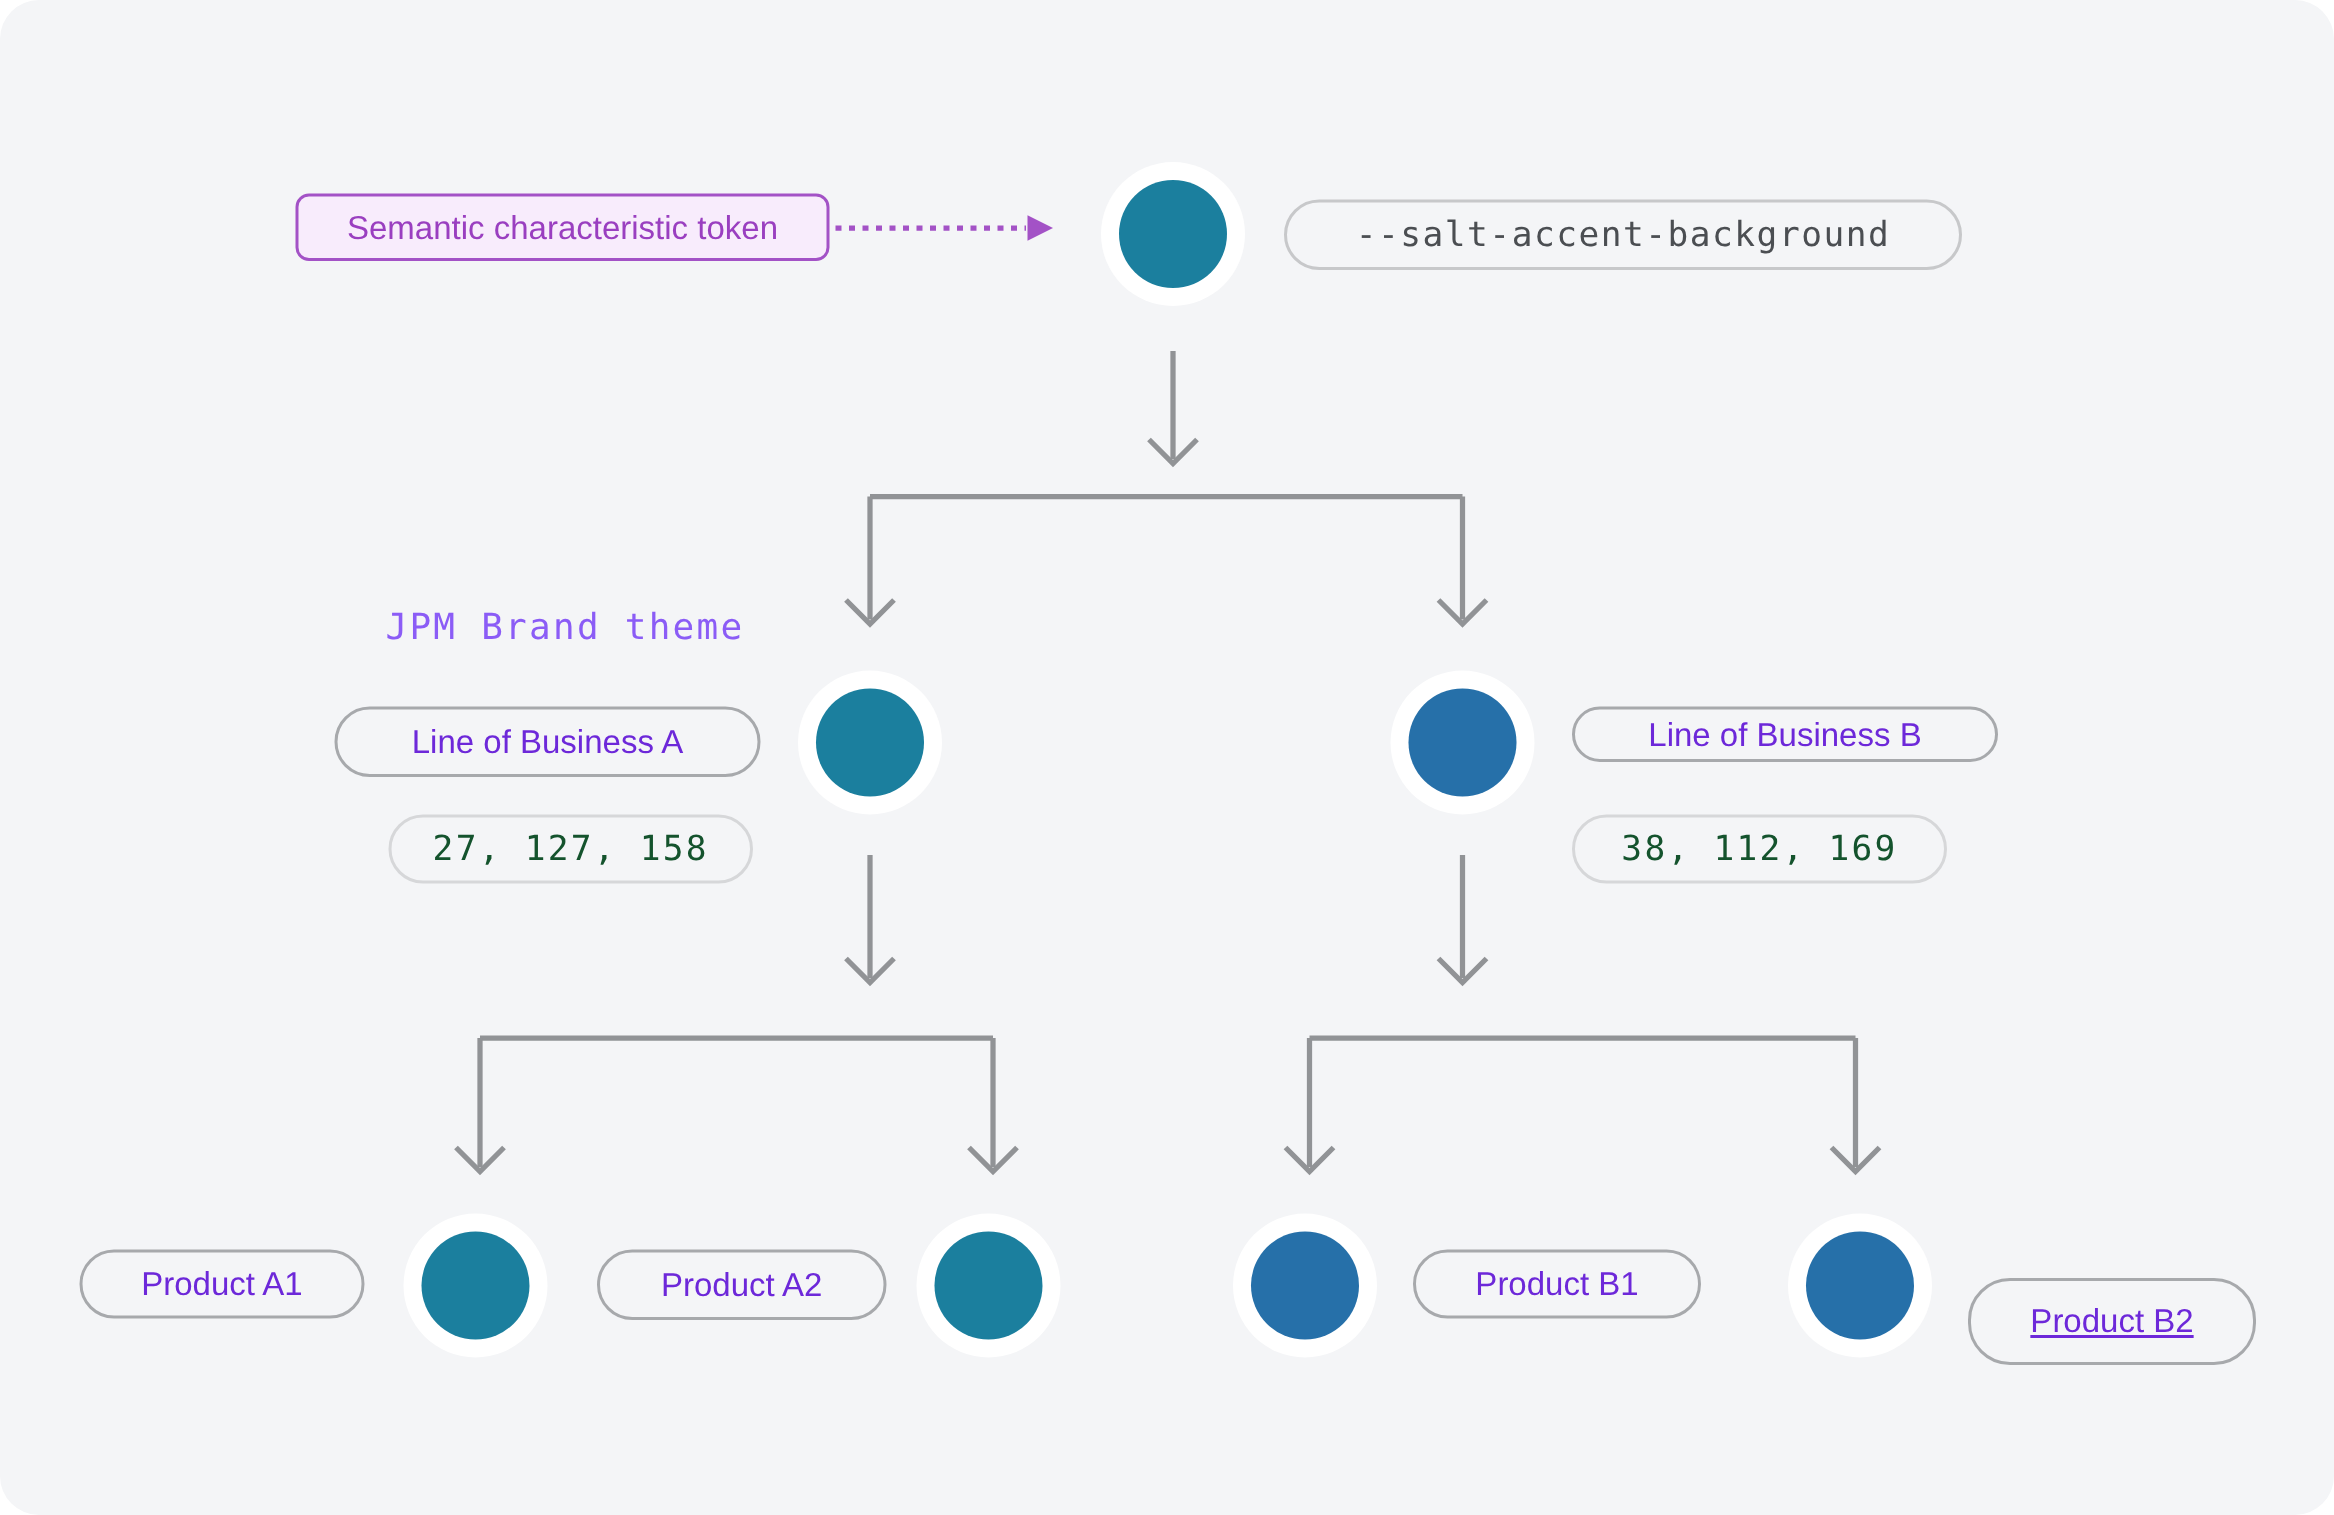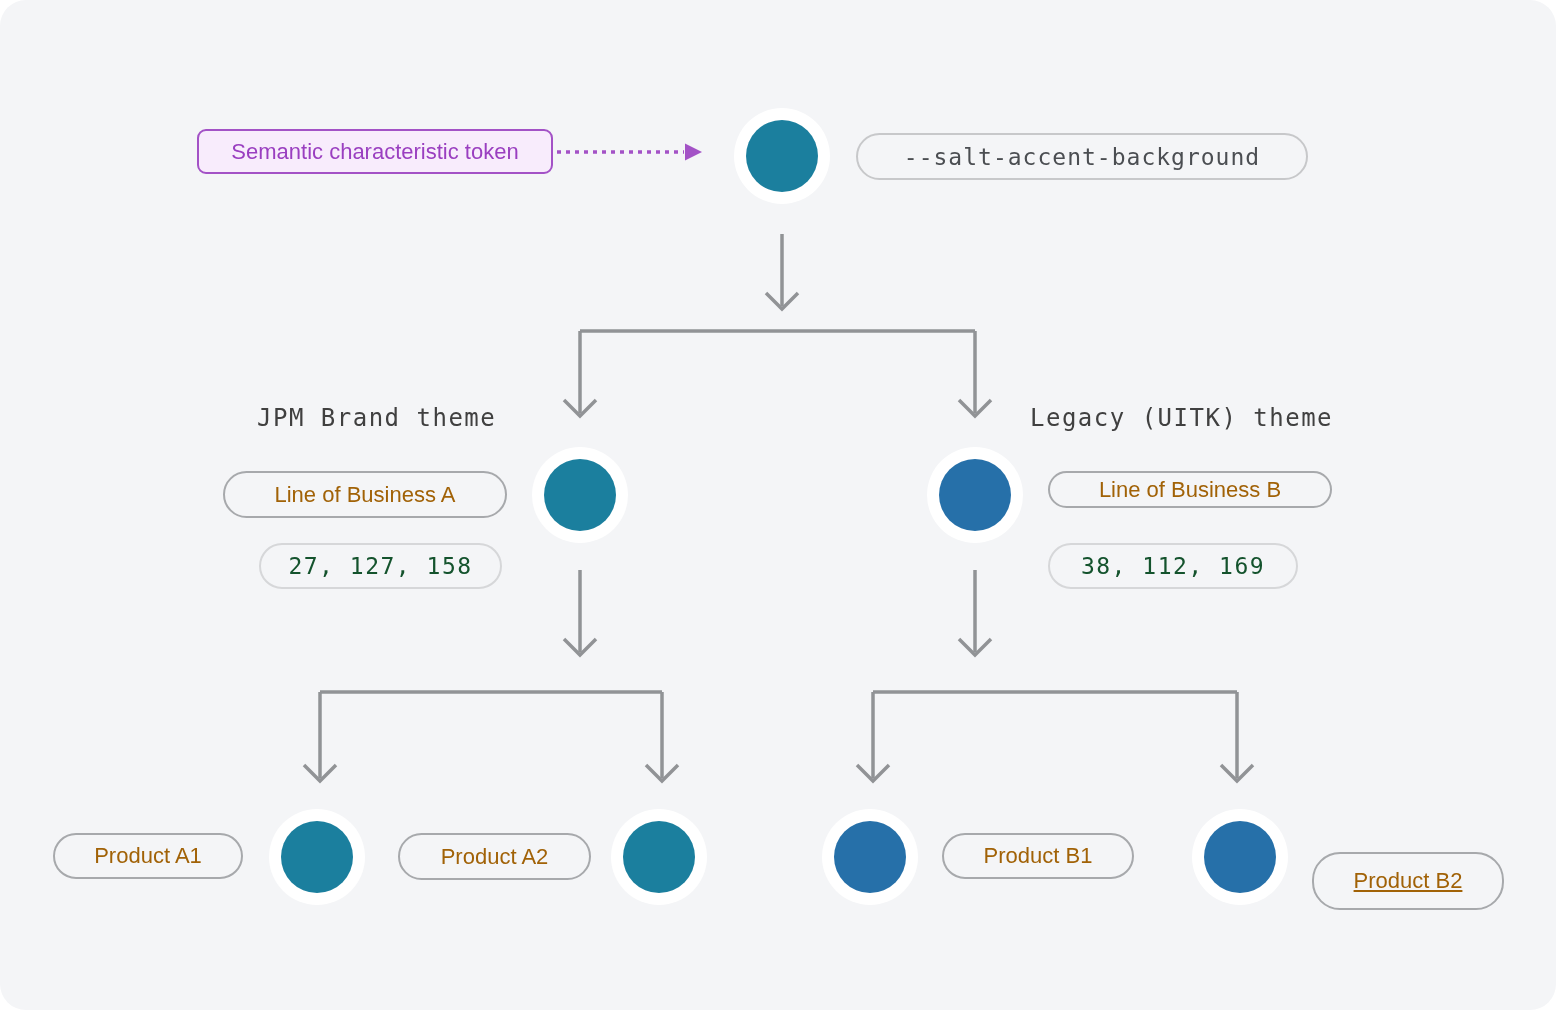--- a/index.html
+++ b/index.html
@@ -13,28 +13,28 @@
   .node {
     position: absolute; width: 96px; height: 96px; border-radius: 50%;
     background: #ffffff; display: flex; align-items: center; justify-content: center;
   }
   .dot { width: 72px; height: 72px; border-radius: 50%; }
   .pill {
     position: absolute; box-sizing: border-box; border-radius: 28px;
     display: flex; align-items: center; justify-content: center;
     background: transparent; white-space: nowrap;
   }
-  .pill.label-pill { border: 2px solid #a7a9ac; color: #a16207; font-size: 22px; }
+  .pill.label-pill { border: 2px solid #a7a9ac; color: #6d28d9; font-size: 22px; }
   .pill.rgb-pill   { border: 2px solid #d6d7d9; color: #14532d;
                      font-family: "DejaVu Sans Mono", monospace; font-size: 23px; letter-spacing: 1.5px; }
   .pill.token-pill { border: 2px solid #c7c8ca; color: #4b4e52;
                      font-family: "DejaVu Sans Mono", monospace; font-size: 23px; letter-spacing: 1px; }
   .theme-label {
     position: absolute; font-family: "DejaVu Sans Mono", monospace;
-    font-size: 24px; letter-spacing: 1.5px; color: #404040;
+    font-size: 24px; letter-spacing: 1.5px; color: #8b5cf6;
   }
   .annotation {
     position: absolute; left: 197px; top: 129px; width: 356px; height: 45px;
     box-sizing: border-box; border-radius: 9px; background: #f8ecfc;
     border: 2.5px solid #a352c6; color: #9a3fc0; font-size: 22px;
     display: flex; align-items: center; justify-content: center; white-space: nowrap;
   }
 </style>
 </head>
 <body>
@@ -79,21 +79,20 @@
   </div>
   <div class="pill token-pill" style="left:856px; top:133px; width:452px; height:47px;">--salt-accent-background</div>
 
   <div class="theme-label" style="left:257px; top:404px;">JPM Brand theme</div>
   <div class="node" style="left:532px; top:447px;">
     <div class="dot" style="background-color: rgb(27, 127, 158);"></div>
   </div>
   <div class="pill label-pill" style="left:223px; top:471px; width:284px; height:47px;">Line of Business A</div>
   <div class="pill rgb-pill" style="left:259px; top:543px; width:243px; height:46px;">27, 127, 158</div>
 
-  <div class="theme-label" style="left:1030px; top:404px;">Legacy (UITK) theme</div>
   <div class="node" style="left:927px; top:447px;">
     <div class="dot" style="background-color: rgb(38, 112, 169);"></div>
   </div>
   <div class="pill label-pill" style="left:1048px; top:471px; width:284px; height:37px;">Line of Business B</div>
   <div class="pill rgb-pill" style="left:1048px; top:543px; width:250px; height:46px;">38, 112, 169</div>
 
   <div class="pill label-pill" style="left:53px; top:833px; width:190px; height:46px;">Product A1</div>
   <div class="node" style="left:269px; top:809px;">
     <div class="dot" style="background-color: rgb(27, 127, 158);"></div>
   </div>

